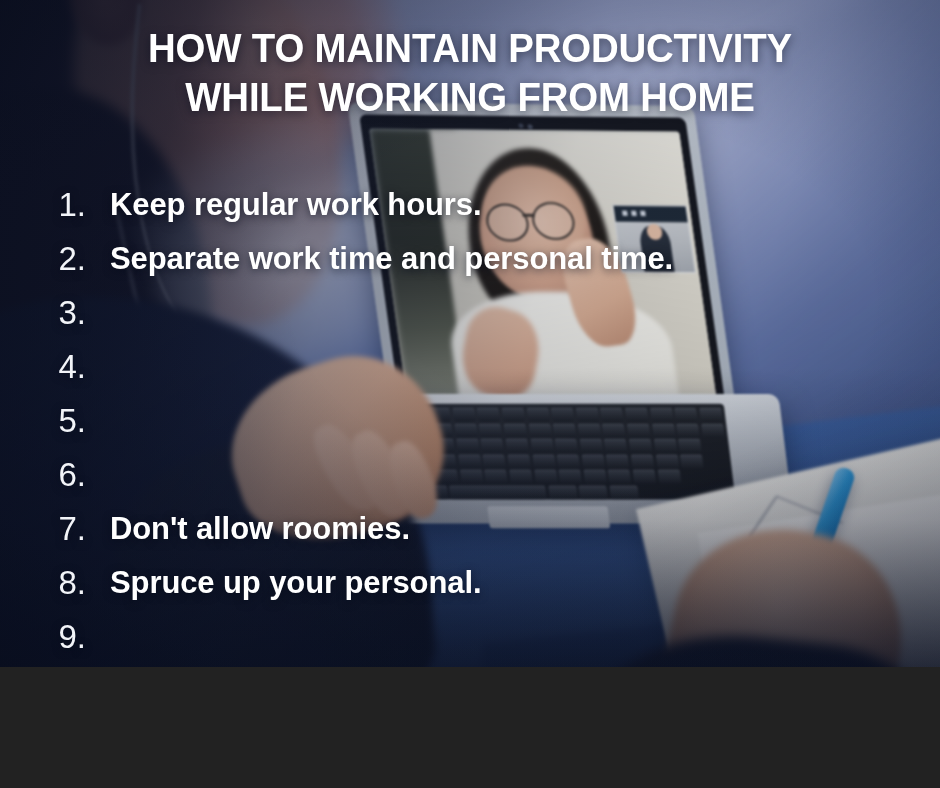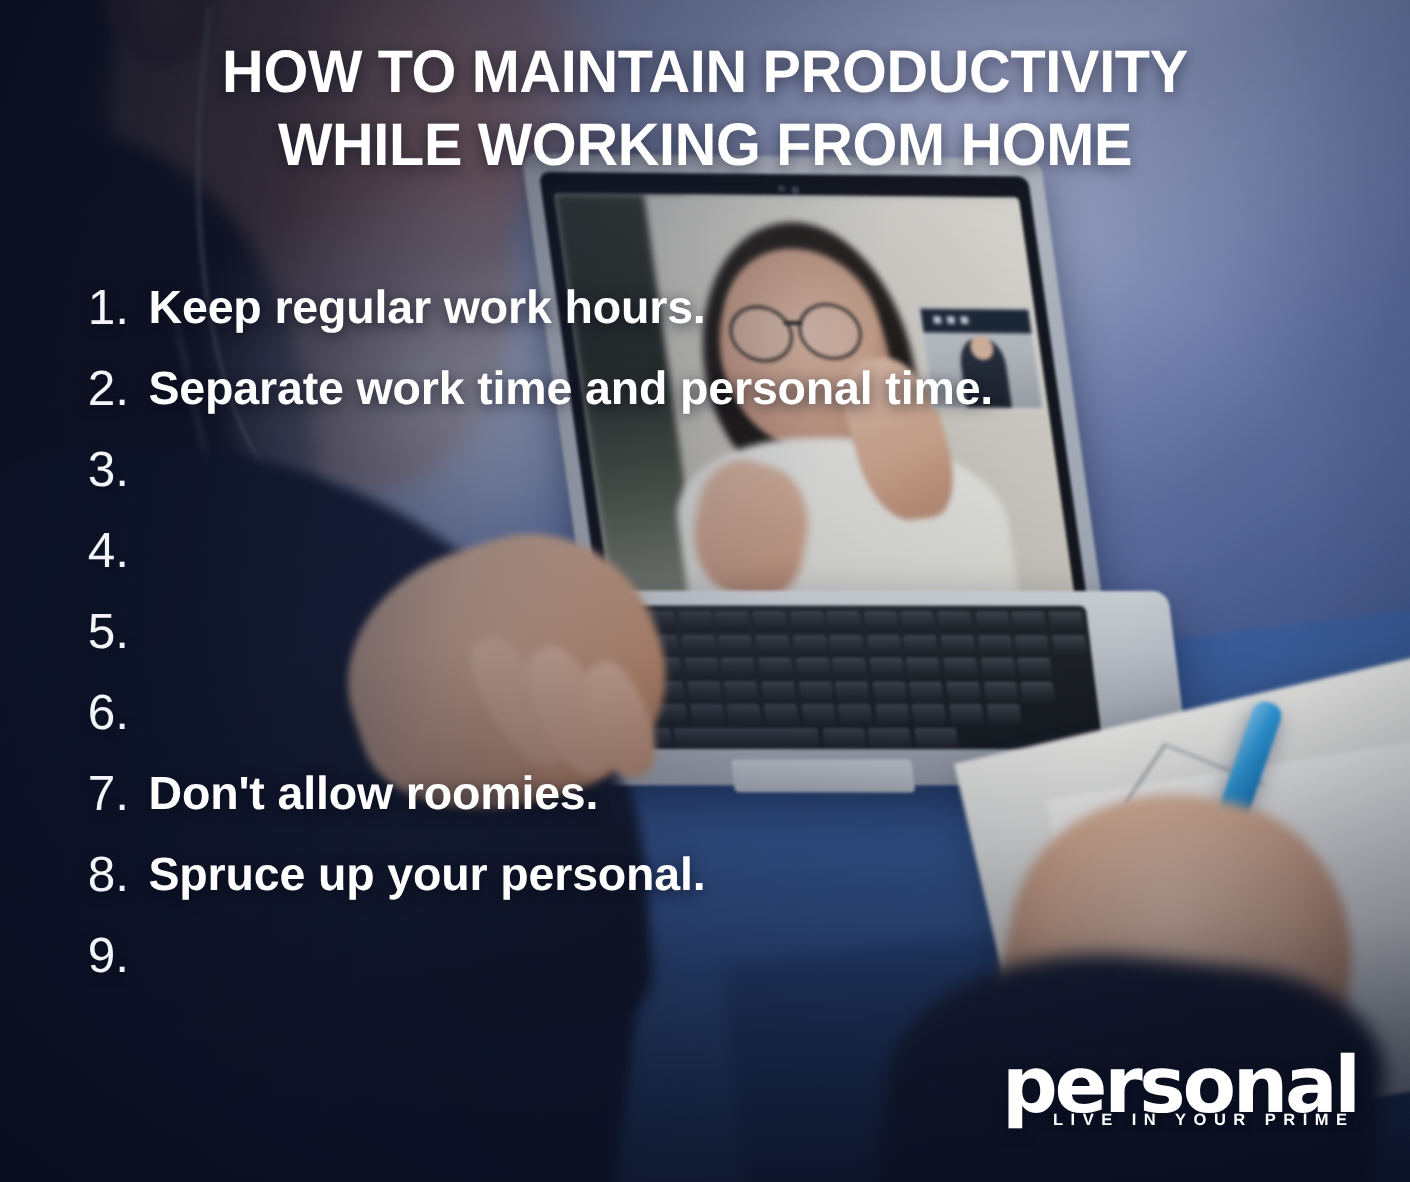--- a/index.html
+++ b/index.html
@@ -1,17 +1,17 @@
 <!DOCTYPE html>
 <html><head>
 <meta charset="utf-8">
 <style>
   html,body{margin:0;padding:0;background:#222;}
   #stage{
-    position:relative; width:940px; height:788px; overflow:hidden;
+    position:relative; width:940px; height:667px; overflow:hidden;
     font-family:"Liberation Sans", sans-serif;
     background:#1a2238;
     -webkit-font-smoothing:antialiased;
   }
 
   
   .bg{position:absolute;inset:0;overflow:hidden;}
 
   
   .wall{
@@ -277,21 +277,21 @@
   .list{position:absolute;left:40px;top:182px;right:30px;}
   .li{display:flex;align-items:flex-start;margin-bottom:8px;}
   .num{
     width:46px;flex:0 0 46px;text-align:right;
     color:#f2f4f8;font-weight:400;font-size:33px;line-height:46px;
     font-family:"Liberation Sans","DejaVu Sans",sans-serif;
     text-shadow:0 2px 8px rgba(5,10,25,.6);
     padding-right:0px;
   }
   .txt{
-    margin-left:13px;
+    margin-left:24px;
     color:#ffffff;font-weight:700;font-size:31px;line-height:46px;
     font-family:"Liberation Sans","DejaVu Sans",sans-serif;
     letter-spacing:-0.1px;
     text-shadow:0 2px 9px rgba(5,10,25,.62);
   }
 
   
   .logo{position:absolute;left:668px;top:698px;width:240px;height:68px;}
   .logo-word{
     color:#ffffff;font-weight:700;font-size:52px;line-height:52px;

